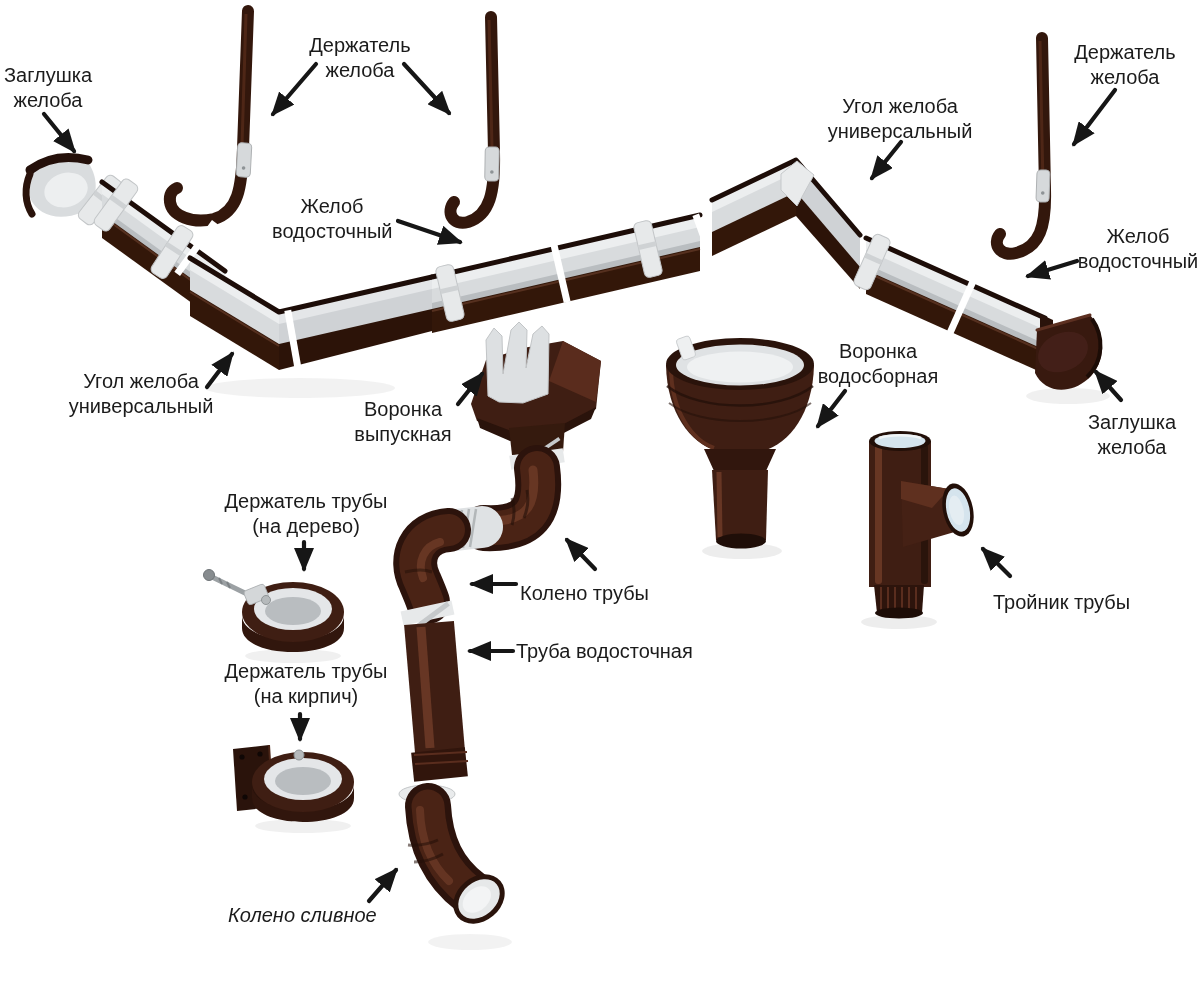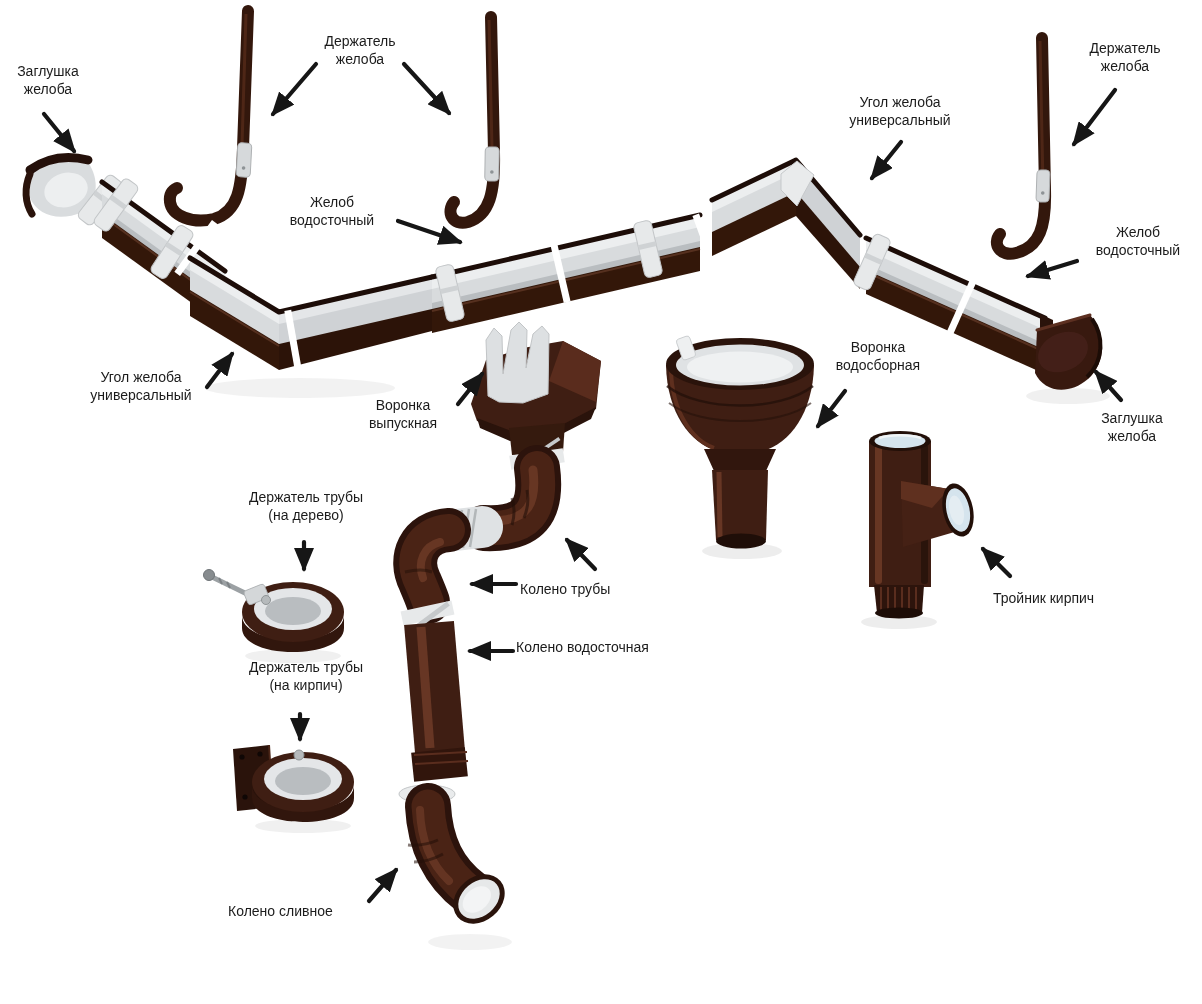--- a/index.html
+++ b/index.html
@@ -7,21 +7,21 @@
   .stage {
     position: relative;
     width: 1202px; height: 1004px;
     background: var(--c-background, #ffffff);
     overflow: hidden;
     font-family: "Liberation Sans", sans-serif;
   }
   .stage svg.scene { position: absolute; left: 0; top: 0; }
   .lbl {
     position: absolute;
-    font-size: 14px;
+    font-size: 20px;
     line-height: 1.25;
     color: var(--c-label_text, #1b1b1b);
     white-space: pre-line;
     text-align: center;
     user-select: none;
   }
   .lbl.single { white-space: pre; text-align: left; }
 </style>
 </head>
 <body>
@@ -342,17 +342,17 @@
 выпускная</div>
 <div class="lbl" style="left:814px; top:339px; width:128px;">Воронка
 водосборная</div>
 <div class="lbl" style="left:1082px;top:410px; width:100px;">Заглушка
 желоба</div>
 <div class="lbl" style="left:218px; top:489px; width:176px;">Держатель трубы
 (на дерево)</div>
 <div class="lbl" style="left:218px; top:659px; width:176px;">Держатель трубы
 (на кирпич)</div>
 <div class="lbl single" style="left:520px; top:573px;margin-top:8px;">Колено трубы</div>
-<div class="lbl single" style="left:516px; top:639px;">Колено водосточная</div>
-<div class="lbl single" style="left:993px; top:590px;">Тройник кирпич</div>
-<div class="lbl single" style="left:228px; top:903px;">Колено сливное</div>
+<div class="lbl single" style="left:516px; top:639px;">Труба водосточная</div>
+<div class="lbl single" style="left:993px; top:590px;">Тройник трубы</div>
+<div class="lbl single" style="left:228px; top:903px;font-style:italic;">Колено сливное</div>
 
 </div>
 
 </body></html>

